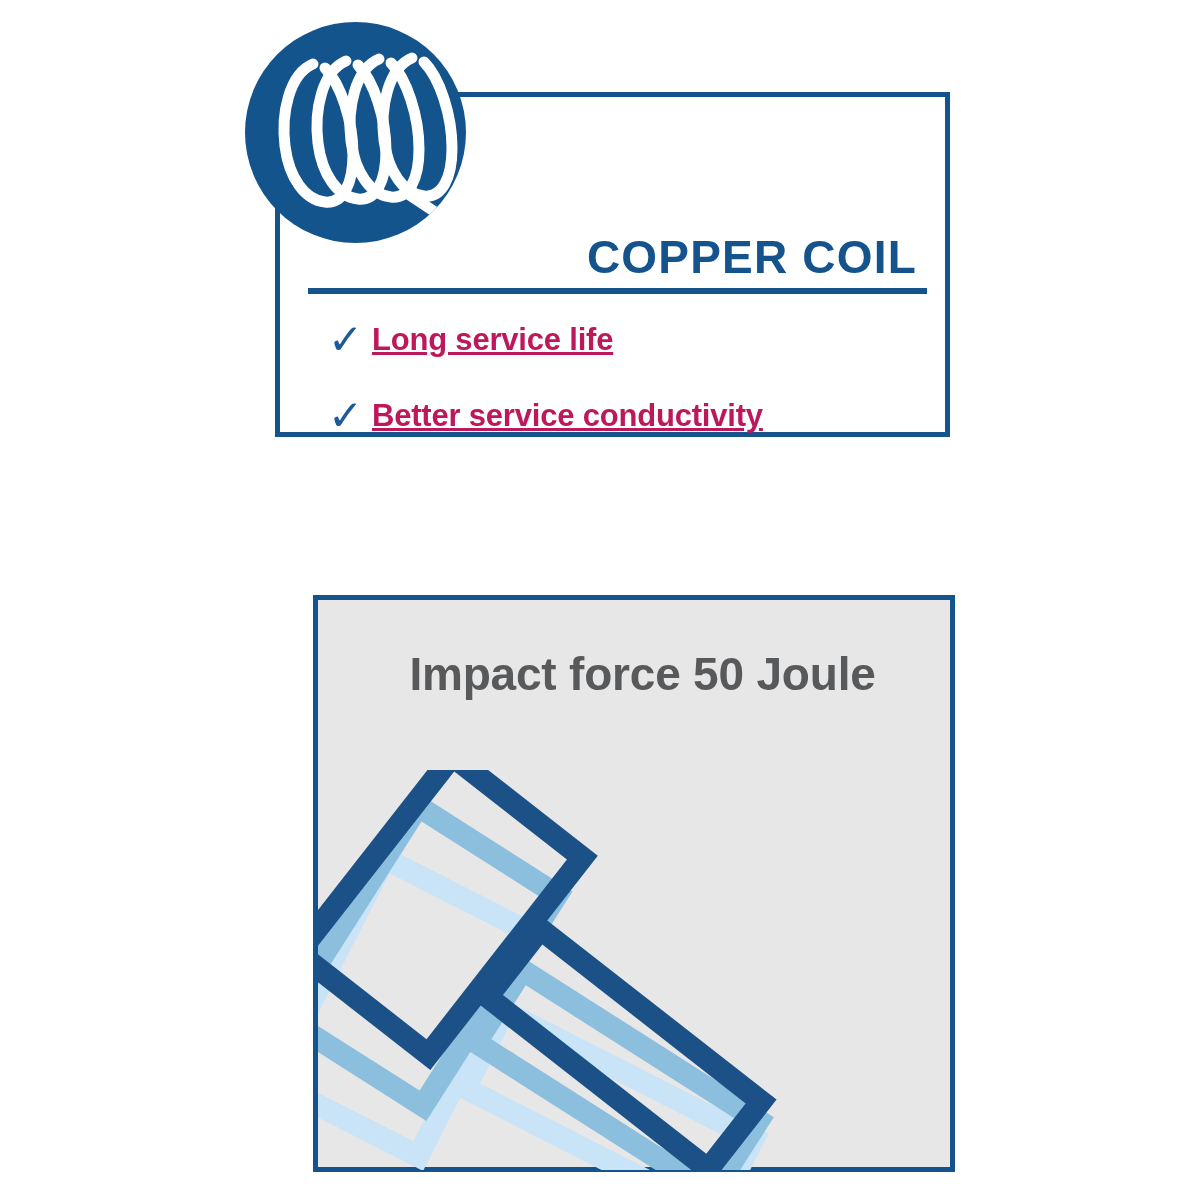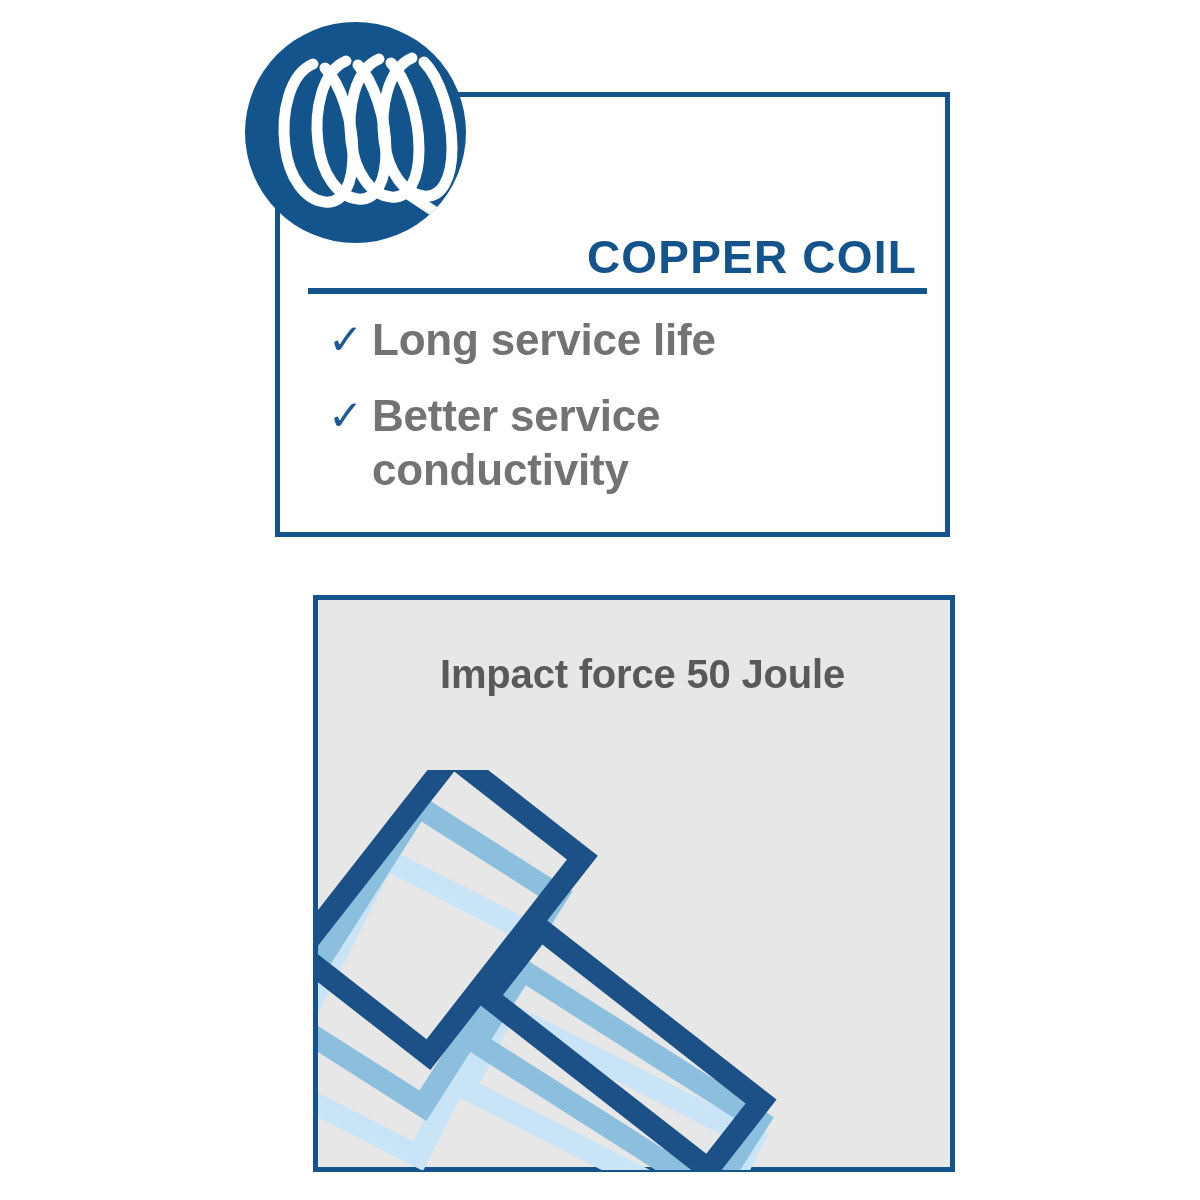--- a/index.html
+++ b/index.html
@@ -15,21 +15,21 @@
     font-family: "Liberation Sans", sans-serif;
     -webkit-font-smoothing: antialiased;
   }
 
   
   #feature-card {
     position: absolute;
     left: 275px;
     top: 92px;
     width: 675px;
-    height: 445px;
+    height: 345px;
     box-sizing: border-box;
     border: 5px solid #14538c;
     background: #ffffff;
   }
 
   #coil-badge {
     position: absolute;
     left: 245px;
     top: 22px;
     width: 221px;
@@ -89,25 +89,26 @@
     flex: 0 0 auto;
     width: 44px;
     color: #1d5a96;
     font-size: 42px;
     line-height: 54px;
     font-weight: normal;
     text-align: left;
   }
   .benefit-text {
     flex: 1 1 auto;
-    color: #737373;
-    font-size: 44px;
+    color: #be185d;
+    font-size: 31px;
     font-weight: bold;
     line-height: 54px;
     letter-spacing: -0.2px;
+    text-decoration: underline;
   }
 
   
   #impact-panel {
     position: absolute;
     left: 313px;
     top: 595px;
     width: 642px;
     height: 577px;
     box-sizing: border-box;
@@ -115,21 +116,21 @@
     background: #e7e7e7;
   }
 
   #impact-specs {
     position: absolute;
     left: 0;
     right: 0;
     top: 48px;
     text-align: center;
     color: #58595b;
-    font-size: 40px;
+    font-size: 46px;
     font-weight: bold;
     line-height: 53px;
     letter-spacing: -0.2px;
     padding-left: 17px;
   }
 
   #hammer-graphic {
     position: absolute;
     left: 0;
     top: 170px;

